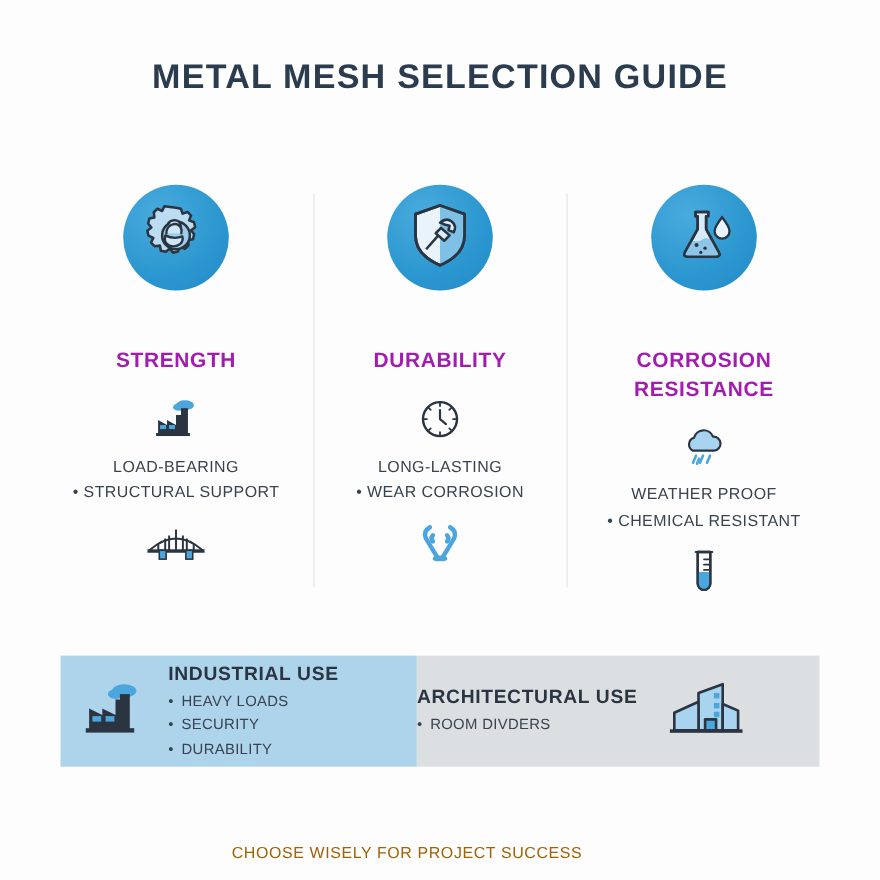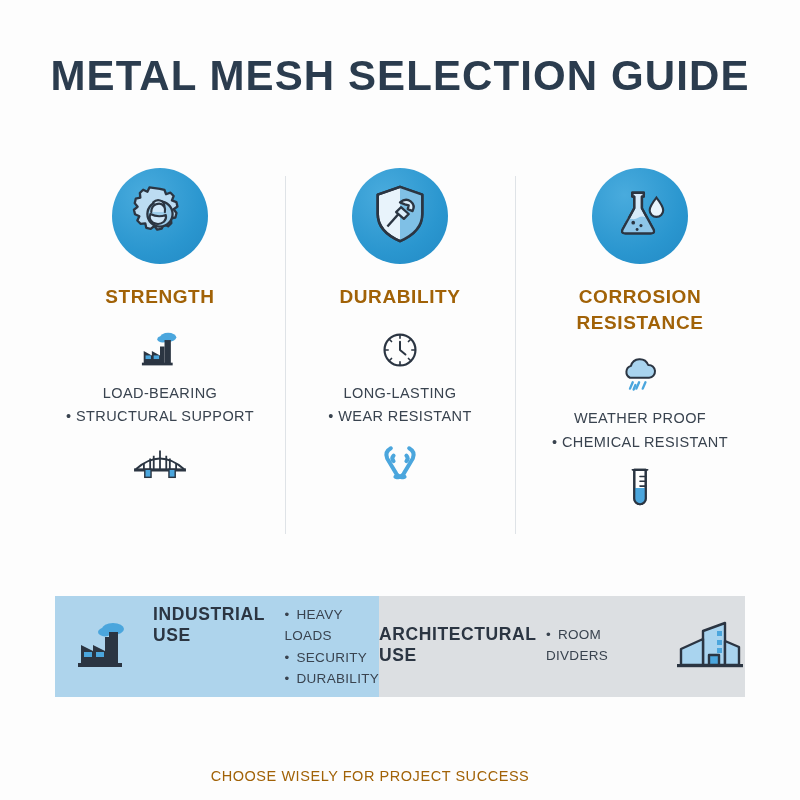--- a/index.html
+++ b/index.html
@@ -10,21 +10,21 @@
     color:#2b3542;
     overflow:hidden;
     position:relative;
   }
   #stage { position:relative; width:800px; height:800px; background:#fdfdfd; }
 
   
   .title {
     position:absolute; left:0; top:52px; width:800px;
     text-align:center;
-    font-size:42px; font-weight:bold; letter-spacing:1.1px;
+    font-size:31px; font-weight:bold; letter-spacing:1.1px;
     color:#2b3c4e;
   }
 
   
   .columns {
     position:absolute; left:40px; top:168px; width:720px; height:380px;
     display:flex; flex-direction:row; align-items:flex-start;
   }
   .col { width:240px; display:flex; flex-direction:column; align-items:center; }
 
@@ -35,41 +35,41 @@
   .divider.d1 { left:245px; }
   .divider.d2 { left:475px; }
 
   .circle {
     width:96px; height:96px; border-radius:50%;
     background:radial-gradient(circle at 34% 28%, #49abdd 0%, #2a96cf 62%, #2289c4 100%);
     display:flex; align-items:center; justify-content:center;
     margin-top:0px;
   }
   .col-title {
-    margin-top:20px;
+    margin-top:52px;
     font-size:19px; font-weight:bold; letter-spacing:0.6px;
-    color:#a16207; text-align:center; line-height:1.35;
+    color:#a21caf; text-align:center; line-height:1.35;
   }
   .sub-icon { margin-top:22px; height:40px; display:flex; align-items:center; justify-content:center; }
   .sub-icon.second { margin-top:16px; }
   .sub-text {
     margin-top:10px; text-align:center;
     font-size:14.5px; letter-spacing:0.4px; color:#39434f; line-height:1.62;
   }
 
   
   .panels {
     position:absolute; left:55px; top:596px; width:690px; height:101px;
     display:flex; flex-direction:row;
   }
   .panel { height:101px; display:flex; align-items:center; }
   .panel.industrial { width:345px; background:#aed4ec; padding-left:18px; }
   .panel.architectural { width:391px; background:#dcdfe2; }
 
-  .panel-body { display:flex; flex-direction:row; }
+  .panel-body { display:flex; flex-direction:column; }
   .panel-title {
     font-size:17.5px; font-weight:bold; letter-spacing:0.6px; color:#2b3542;
     margin-bottom:4px;
   }
   .panel-list { list-style:none; }
   .panel-list li {
     font-size:13.5px; color:#39434f; letter-spacing:0.3px; line-height:1.56;
   }
   .panel-list li::before { content:"\2022"; margin-right:7px; }
 
@@ -173,21 +173,21 @@
               <path d="M22 6 v3 M22 35 v3 M6 22 h3 M35 22 h3"></path>
               <path d="M33.3 10.7 l-2 2 M12.7 31.3 l-2 2 M33.3 33.3 l-2-2 M12.7 12.7 l-2-2"></path>
               <path d="M22 22 V13 M22 22 l6 5" stroke-width="2.2"></path>
             </g>
           </svg>
         </span>
       </div>
 
       <div class="sub-text">
         <div>LONG-LASTING</div>
-        <div>• WEAR RESISTANT</div>
+        <div>• WEAR CORROSION</div>
       </div>
 
       <div class="sub-icon second">
         <span>
           <svg width="44" height="44" viewBox="0 0 48 48">
             <g stroke="#4ba6dd" stroke-width="4.4" fill="none" stroke-linecap="round">
               <path d="M14 8 q-7 4 -4 11 l9 15 q3 7 10 5"></path>
               <path d="M34 8 q7 4 4 11 l-9 15 q-3 7 -10 5"></path>
               <path d="M17 16 q-3 3 0 6 M31 16 q3 3 0 6"></path>
             </g>

